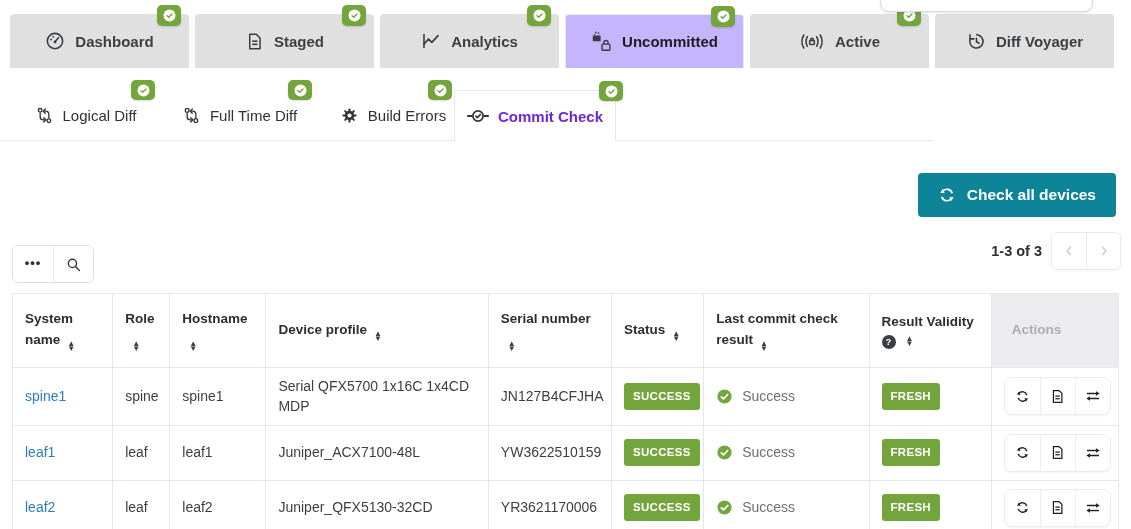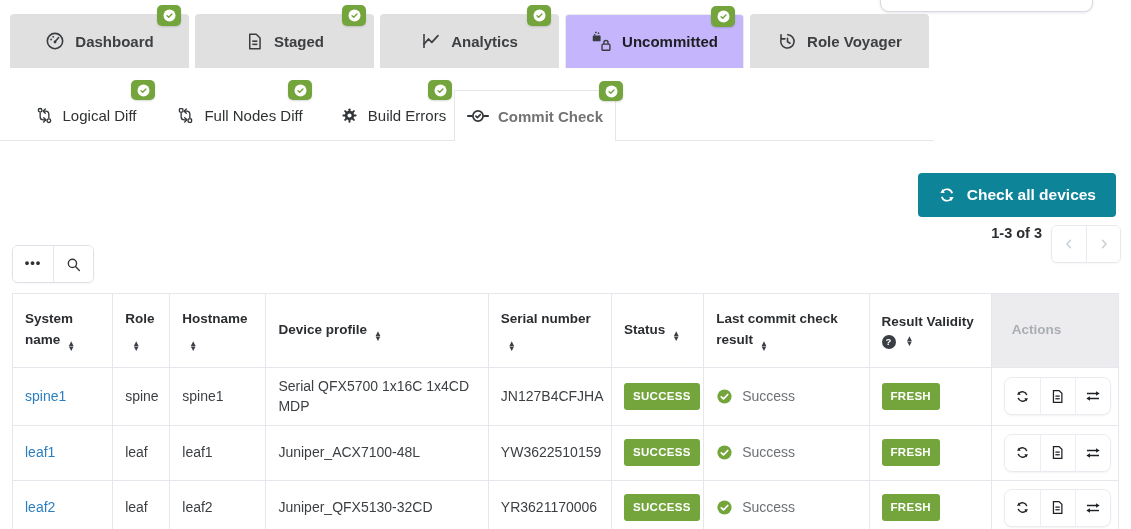--- a/index.html
+++ b/index.html
@@ -43,21 +43,21 @@
     display:flex; align-items:stretch; border-bottom:1px solid #e4e6e8;
   }
   .stab {
     position:relative; display:flex; align-items:center; justify-content:center; gap:9px;
     font-size:15px; color:#2f3133; cursor:pointer;
   }
   .stab .ic { color:#333639; }
   .stab .badge { top:-10px; right:2px; width:24px; height:20px; }
   .stab.active {
     background:#fff; border:1px solid #e4e6e8; border-bottom:none;
-    margin-bottom:-1px; font-weight:700; color:#737373;
+    margin-bottom:-1px; font-weight:700; color:#6d28d9;
   }
   .stab.active .badge { right:-8px; }
 
   
   .check-all-btn {
     position:absolute; top:173px; right:15px; height:44px; padding:0 20px;
     background:#0e8499; border:none; border-radius:4px;
     display:flex; align-items:center; gap:11px;
     color:#ffffff; font-size:15.5px; font-weight:700;
     font-family:"Liberation Sans","DejaVu Sans",sans-serif; cursor:pointer;
@@ -69,21 +69,21 @@
     border:1px solid #dde2e8; border-radius:6px; background:#fff; overflow:hidden;
     box-shadow:0 1px 2px rgba(0,0,0,.04);
   }
   .toolbar-btn {
     width:40px; height:36px; display:flex; align-items:center; justify-content:center;
     background:#fff; border:none; cursor:pointer; color:#36393c;
   }
   .toolbar-btn + .toolbar-btn { border-left:1px solid #e3e7ec; }
   .dots { font-size:13px; font-weight:700; letter-spacing:1px; color:#2e3134; margin-top:-4px; }
 
-  .pagination { position:absolute; right:10px; top:225px; display:flex; align-items:flex-start; gap:9px; }
+  .pagination { position:absolute; right:10px; top:232px; display:flex; align-items:center; gap:9px; }
   .page-range { font-size:14.5px; font-weight:700; color:#2c2f32; }
   .page-btns {
     display:flex; border:1px solid #e6eaef; border-radius:6px; background:#fff; overflow:hidden;
     box-shadow:0 1px 2px rgba(0,0,0,.04);
   }
   .page-btn {
     width:34px; height:36px; display:flex; align-items:center; justify-content:center;
     background:#fff; border:none; color:#c6cdd6; cursor:default;
   }
   .page-btn + .page-btn { border-left:1px solid #e6eaef; }
@@ -203,32 +203,53 @@
       <svg viewBox="0 0 24 24" width="21" height="21">
           <rect x="2" y="5.2" width="9" height="6.6" rx="1" fill="currentColor"></rect>
           <path d="M4.2 5.2 V3.9 a2.4 2.4 0 0 1 4.8 0 V5.2" fill="none" stroke="currentColor" stroke-width="1.6" stroke-dasharray="1.6 1.4"></path>
           <rect x="12.6" y="15" width="9" height="7" rx="1" fill="none" stroke="currentColor" stroke-width="1.6"></rect>
           <path d="M14.7 15 V13.3 a2.4 2.4 0 0 1 4.8 0 V15" fill="none" stroke="currentColor" stroke-width="1.6"></path>
         </svg>
     </span>
     <span>Uncommitted</span>
   </div>
 
+  <div class="mtab">
+    <span class="badge">
+      <svg viewBox="0 0 24 24" width="13" height="13">
+          <circle cx="12" cy="12" r="11" fill="#fff"></circle>
+          <polyline points="7.5,12.4 10.6,15.4 16.5,9.2" fill="none" stroke="#74a53c" stroke-width="2.6" stroke-linecap="round" stroke-linejoin="round"></polyline>
+        </svg>
+    </span>
+    <span class="ic">
+      <svg viewBox="0 0 30 24" width="26" height="21">
+          <g fill="none" stroke="currentColor" stroke-width="1.8" stroke-linecap="round">
+            <path d="M5.5 4.5 C2.9 9 2.9 15 5.5 19.5"></path>
+            <path d="M9.6 6.5 C7.8 9.8 7.8 14.2 9.6 17.5"></path>
+            <path d="M24.5 4.5 C27.1 9 27.1 15 24.5 19.5"></path>
+            <path d="M20.4 6.5 C22.2 9.8 22.2 14.2 20.4 17.5"></path>
+            <rect x="12.3" y="10.8" width="5.4" height="4.6" rx=".8"></rect>
+            <path d="M13.6 10.8 V9.7 a1.4 1.4 0 0 1 2.8 0 V10.8"></path>
+          </g>
+        </svg>
+    </span>
+    <span>Active</span>
+  </div>
 
   <div class="mtab">
     <span class="ic">
       <svg viewBox="0 0 24 24" width="20" height="20">
           <g fill="none" stroke="currentColor" stroke-width="1.9" stroke-linecap="round" stroke-linejoin="round">
             <path d="M4.8 4.6 V9.4 H9.6"></path>
             <path d="M5.2 9 A 8 8 0 1 0 12.9 4.4"></path>
             <path d="M12.6 8.6 V12.9 L15.6 14.7"></path>
           </g>
         </svg>
     </span>
-    <span>Role Voyager</span>
+    <span>Diff Voyager</span>
   </div>
 </div>
 
 <div class="sub-tabs">
 
   <div class="stab" style="width:143px; margin-left:14px;">
     <span class="badge">
       <svg viewBox="0 0 24 24" width="13" height="13">
           <circle cx="12" cy="12" r="11" fill="#fff"></circle>
           <polyline points="7.5,12.4 10.6,15.4 16.5,9.2" fill="none" stroke="#74a53c" stroke-width="2.6" stroke-linecap="round" stroke-linejoin="round"></polyline>
@@ -261,21 +282,21 @@
           <g fill="none" stroke="currentColor" stroke-width="1.7">
             <rect x="4.3" y="3.3" width="4.4" height="4.4" rx="1"></rect>
             <rect x="15.3" y="16.3" width="4.4" height="4.4" rx="1"></rect>
             <path d="M17.5 15.9 V10.5 a4 4 0 0 0 -4 -4 H10.6"></path>
             <path d="M13 3.9 L10.3 6.5 L13 9.1" stroke-linecap="round" stroke-linejoin="round"></path>
             <path d="M6.5 8.1 V13.5 a4 4 0 0 0 4 4 H13.4"></path>
             <path d="M11 14.9 L13.7 17.5 L11 20.1" stroke-linecap="round" stroke-linejoin="round"></path>
           </g>
         </svg>
     </span>
-    <span>Full Nodes Diff</span>
+    <span>Full Time Diff</span>
   </div>
 
   <div class="stab" style="width:122px; margin-left:18px;">
     <span class="badge">
       <svg viewBox="0 0 24 24" width="13" height="13">
           <circle cx="12" cy="12" r="11" fill="#fff"></circle>
           <polyline points="7.5,12.4 10.6,15.4 16.5,9.2" fill="none" stroke="#74a53c" stroke-width="2.6" stroke-linecap="round" stroke-linejoin="round"></polyline>
         </svg>
     </span>
     <span class="ic">

